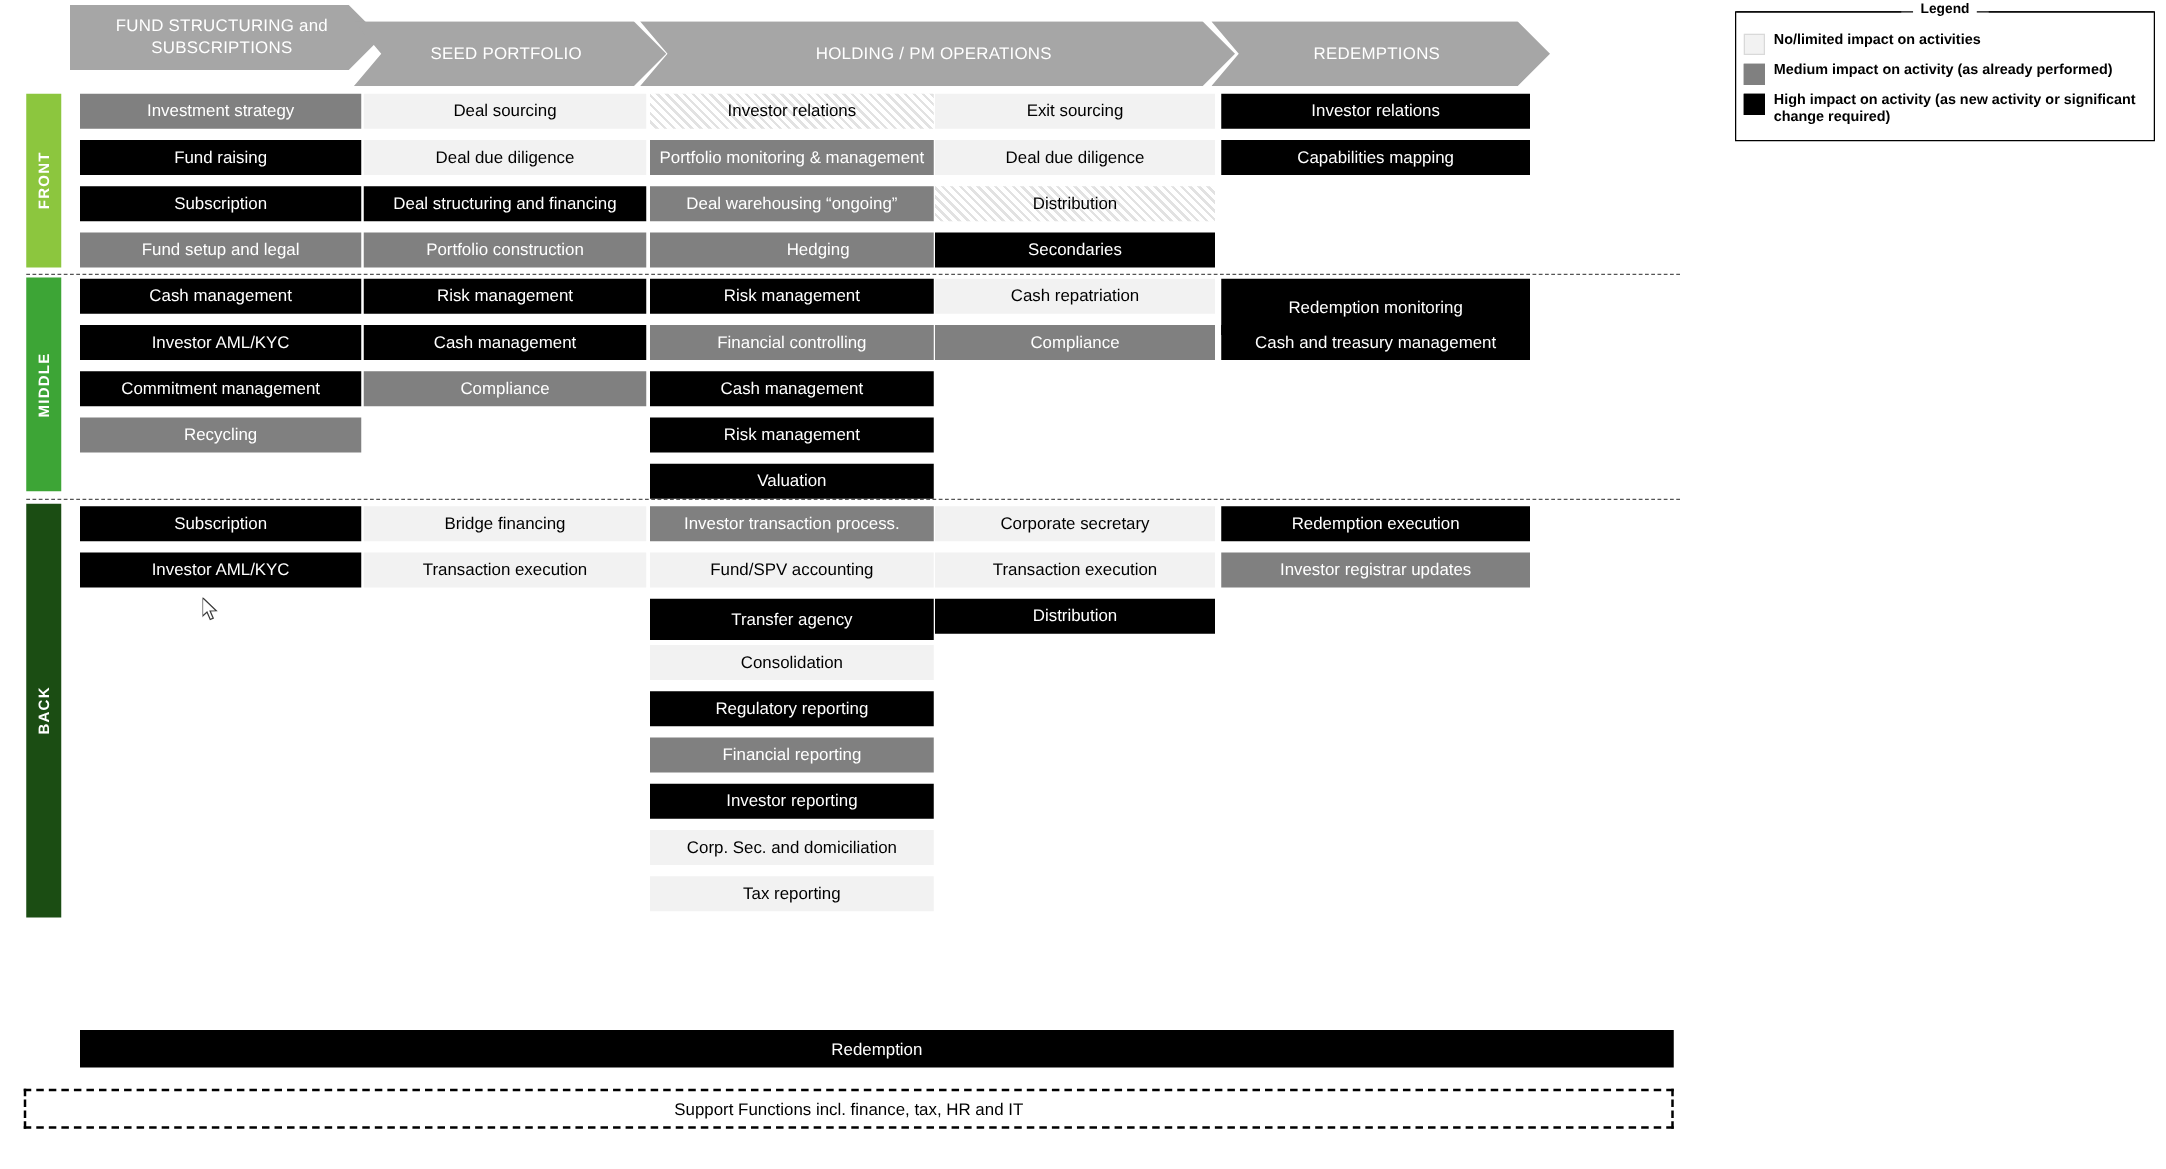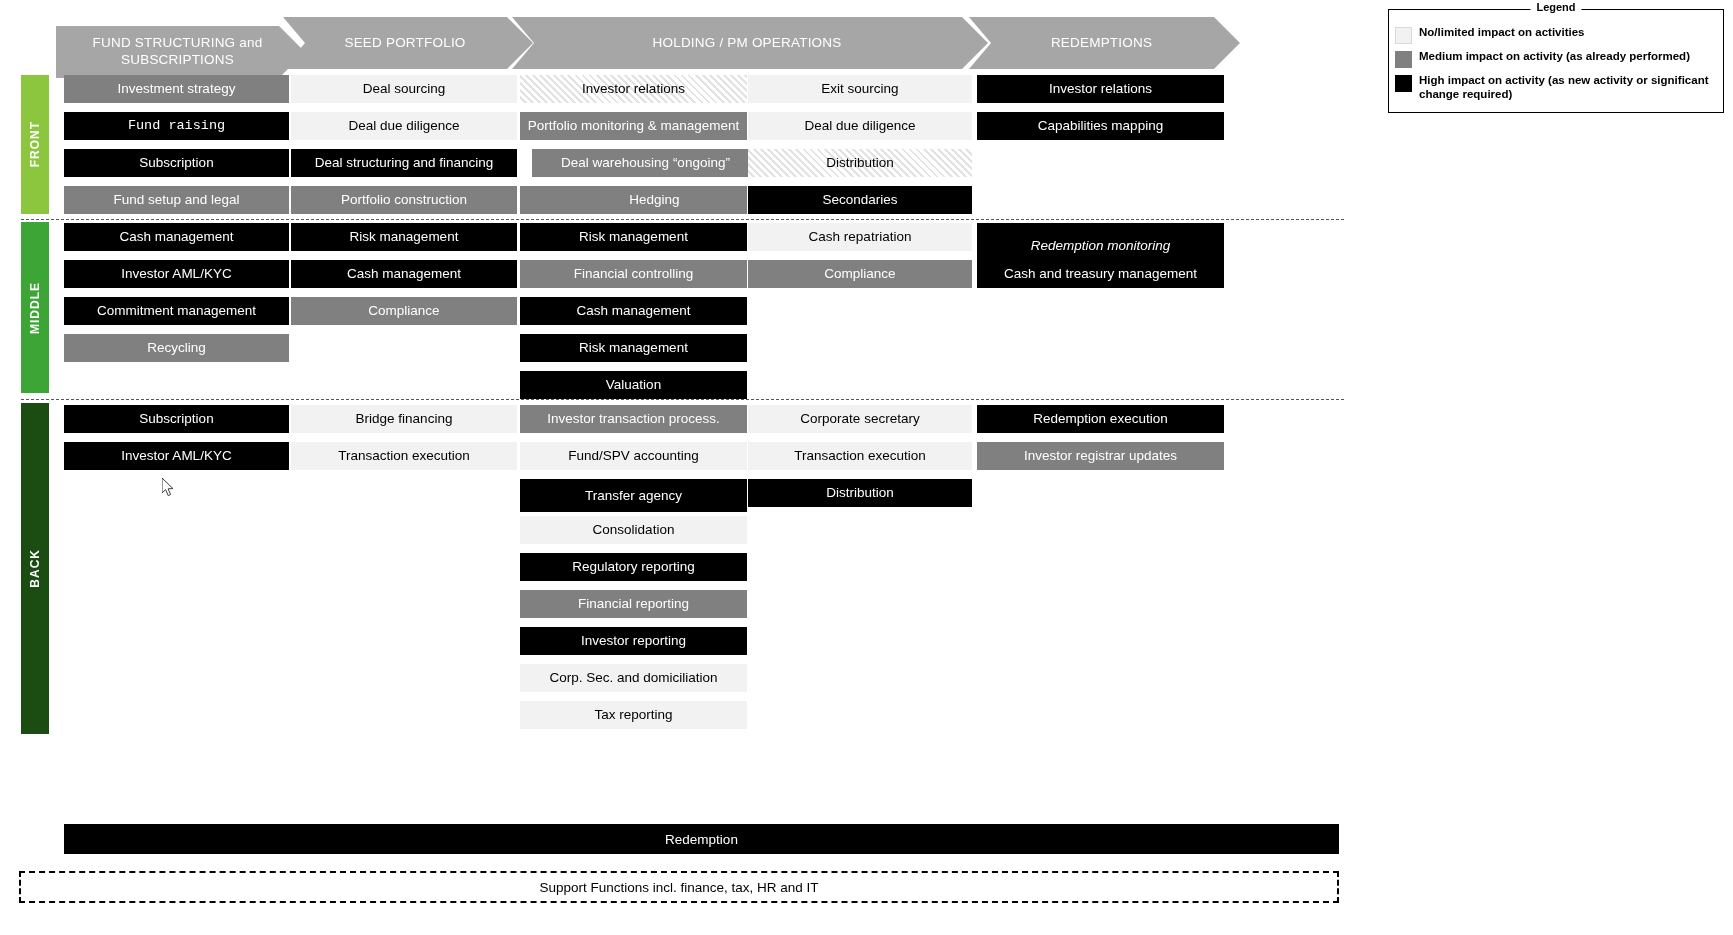--- a/index.html
+++ b/index.html
@@ -96,21 +96,21 @@
 
   
   #cursor{position:absolute;width:14px;height:20px;pointer-events:none;}
 </style>
 </head>
 <body>
 
 <div id="canvas">
 
   <div id="chevrons">
-      <div class="chev first" style="left: 56px; top: 26px; width: 249px; height: 52px;">
+      <div class="chev first" style="left: 56px; top: 4px; width: 249px; height: 52px;">
         <span>FUND STRUCTURING and SUBSCRIPTIONS</span>
       </div>
       <div class="chev" style="left: 283px; top: 17px; width: 250px; height: 52px;">
         <span>SEED PORTFOLIO</span>
       </div>
       <div class="chev" style="left: 512px; top: 17px; width: 476px; height: 52px;">
         <span>HOLDING / PM OPERATIONS</span>
       </div>
       <div class="chev" style="left: 969px; top: 17px; width: 271px; height: 52px;">
         <span>REDEMPTIONS</span>
@@ -127,21 +127,21 @@
     <div class="vtxt">BACK</div>
   </div>
 
   <div class="lane-sep" style="left:21px;top:219px;width:1323px;"></div>
   <div class="lane-sep" style="left:21px;top:399px;width:1323px;"></div>
 
   <div id="grid-layer">
       <div class="box lvl-med" style="left: 64px; width: 225px; top: 75px; height: 28px;">
         <span>Investment strategy</span>
       </div>
-      <div class="box lvl-high" style="left: 64px; width: 225px; top: 112px; height: 28px; font-family: Liberation Mono, monospace;">
+      <div class="box lvl-high" style="left: 64px; width: 225px; top: 112px; height: 28px;">
         <span>Fund raising</span>
       </div>
       <div class="box lvl-high" style="left: 64px; width: 225px; top: 149px; height: 28px;">
         <span>Subscription</span>
       </div>
       <div class="box lvl-med" style="left: 64px; width: 225px; top: 186px; height: 28px;">
         <span>Fund setup and legal</span>
       </div>
       <div class="box lvl-low" style="left: 291px; width: 226px; top: 75px; height: 28px;">
         <span>Deal sourcing</span>
@@ -154,21 +154,21 @@
       </div>
       <div class="box lvl-med" style="left: 291px; width: 226px; top: 186px; height: 28px;">
         <span>Portfolio construction</span>
       </div>
       <div class="box lvl-hatch" style="left: 520px; width: 227px; top: 75px; height: 28px;">
         <span>Investor relations</span>
       </div>
       <div class="box lvl-med" style="left: 520px; width: 227px; top: 112px; height: 28px;">
         <span>Portfolio monitoring  &amp; management</span>
       </div>
-      <div class="box lvl-med" style="left: 520px; width: 227px; top: 149px; height: 28px; margin-left: 12px;">
+      <div class="box lvl-med" style="left: 520px; width: 227px; top: 149px; height: 28px;">
         <span>Deal warehousing “ongoing”</span>
       </div>
       <div class="box lvl-med" style="left: 520px; width: 227px; top: 186px; height: 28px; padding-left: 46px;">
         <span>Hedging</span>
       </div>
       <div class="box lvl-low" style="left: 748px; width: 224px; top: 75px; height: 28px;">
         <span>Exit sourcing</span>
       </div>
       <div class="box lvl-low" style="left: 748px; width: 224px; top: 112px; height: 28px;">
         <span>Deal due diligence</span>
@@ -220,21 +220,21 @@
       </div>
       <div class="box lvl-high" style="left: 520px; width: 227px; top: 371px; height: 28px;">
         <span>Valuation</span>
       </div>
       <div class="box lvl-low" style="left: 748px; width: 224px; top: 223px; height: 28px;">
         <span>Cash repatriation</span>
       </div>
       <div class="box lvl-med" style="left: 748px; width: 224px; top: 260px; height: 28px;">
         <span>Compliance</span>
       </div>
-      <div class="box lvl-high" style="left: 977px; width: 247px; top: 223px; height: 45px; font-style: italic;">
+      <div class="box lvl-high" style="left: 977px; width: 247px; top: 223px; height: 45px;">
         <span>Redemption monitoring</span>
       </div>
       <div class="box lvl-high" style="left: 977px; width: 247px; top: 260px; height: 28px;">
         <span>Cash and treasury management</span>
       </div>
       <div class="box lvl-high" style="left: 64px; width: 225px; top: 405px; height: 28px;">
         <span>Subscription</span>
       </div>
       <div class="box lvl-high" style="left: 64px; width: 225px; top: 442px; height: 28px;">
         <span>Investor AML/KYC</span>

